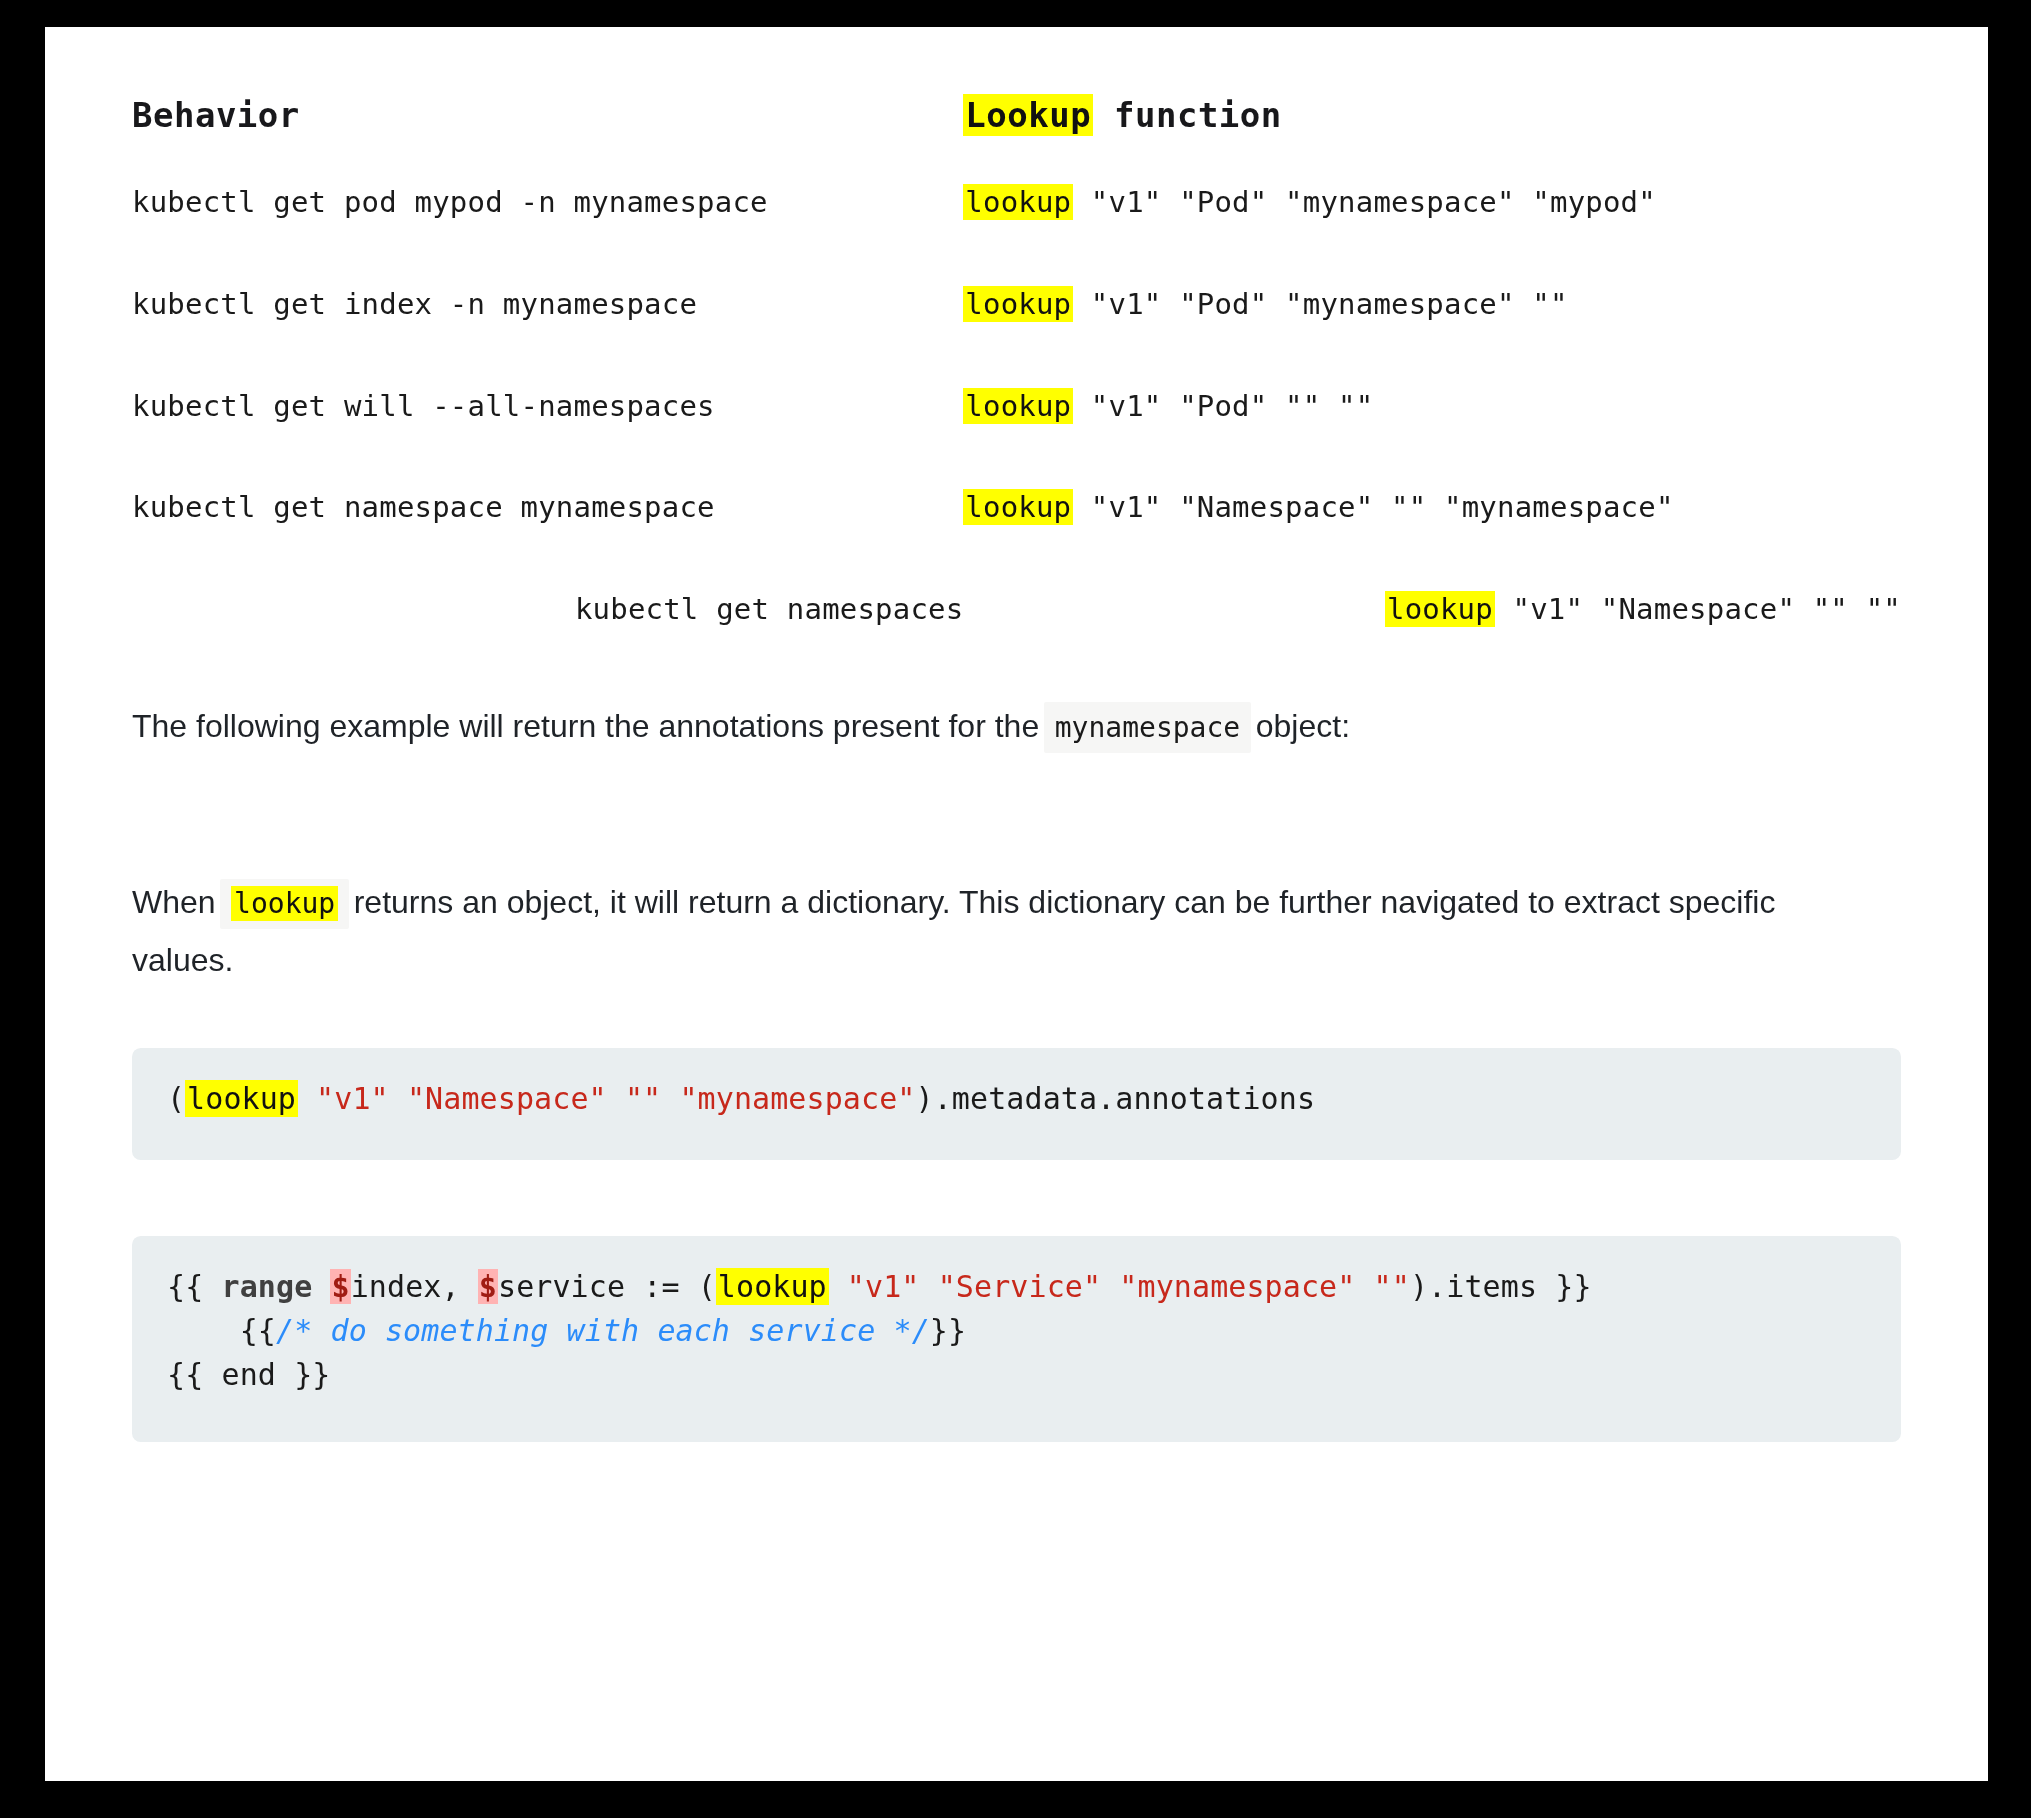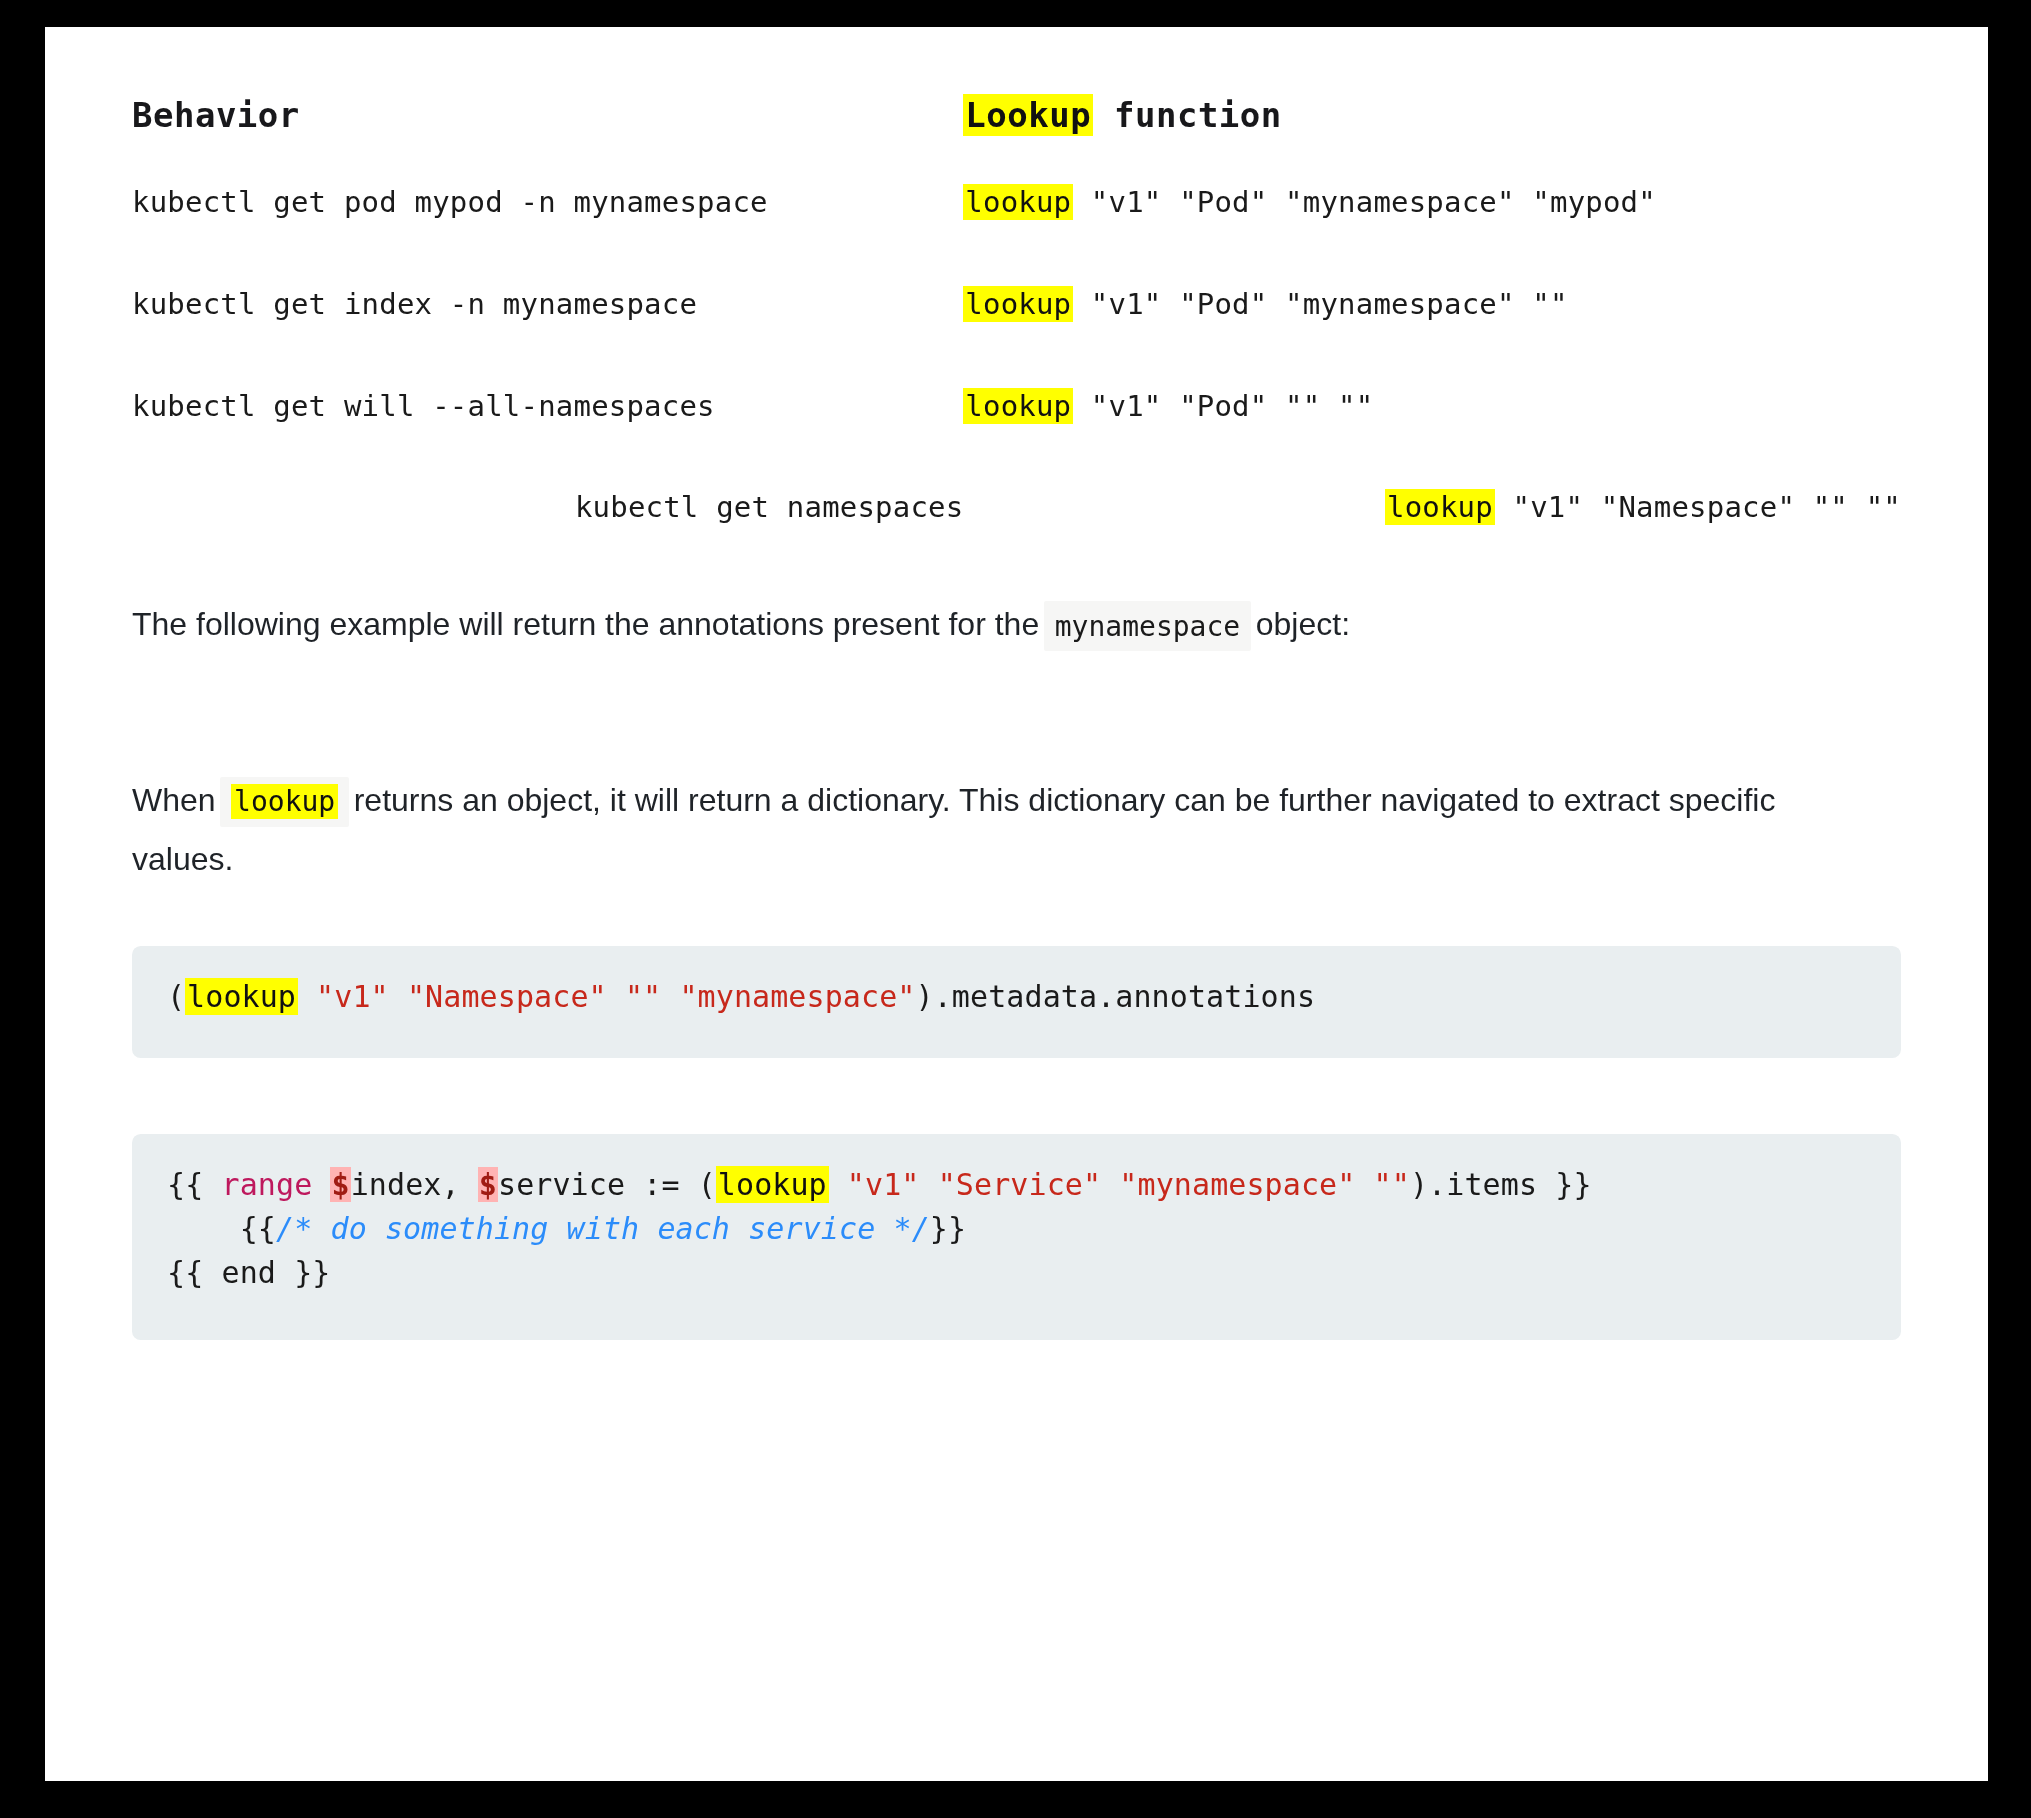--- a/index.html
+++ b/index.html
@@ -116,21 +116,21 @@
   .codeblock pre {
     margin: 0;
     font-family: "DejaVu Sans Mono", "Liberation Mono", monospace;
     font-size: 30px;
     line-height: 1.47;
     color: #1a1a1a;
     white-space: pre;
     letter-spacing: 0.1px;
   }
   .tok-str   { color: #c7281b; }
-  .tok-kw    { color: #be185d; font-weight: normal; }
+  .tok-kw    { color: #404040; font-weight: bold; }
   .tok-cmt   { color: #2b8cfa; font-style: italic; }
   .tok-var   { background: #ffb3b3; color: #a01c13; font-weight: bold; padding: 0 1px; }
 </style>
 </head>
 <body>
 
 <div class="frame">
   <div class="page">
 
     <table class="cmp-table">
@@ -155,20 +155,24 @@
           </tr>
           <tr>
             <td><span class="cell-code">kubectl get index -n mynamespace</span></td>
             <td><span class="cell-code"><span class="hl">lookup</span><span> "v1" "Pod" "mynamespace" ""</span></span></td>
           </tr>
           <tr>
             <td><span class="cell-code">kubectl get will --all-namespaces</span></td>
             <td><span class="cell-code"><span class="hl">lookup</span><span> "v1" "Pod" "" ""</span></span></td>
           </tr>
           <tr>
+            <td><span class="cell-code">kubectl get namespace mynamespace</span></td>
+            <td><span class="cell-code"><span class="hl">lookup</span><span> "v1" "Namespace" "" "mynamespace"</span></span></td>
+          </tr>
+          <tr>
             <td><span class="cell-code">kubectl get namespaces</span></td>
             <td><span class="cell-code"><span class="hl">lookup</span><span> "v1" "Namespace" "" ""</span></span></td>
           </tr>
         </tbody>
     </table>
 
     <p class="para p2"><span>The following example will return the annotations present for the</span><span class="chip">mynamespace</span><span>object:</span></p>
 
     <p class="para p1"><span>When</span><span class="chip"><span class="hl">lookup</span></span><span>returns an object, it will return a dictionary. This dictionary can be further navigated to extract specific values.</span></p>
 

